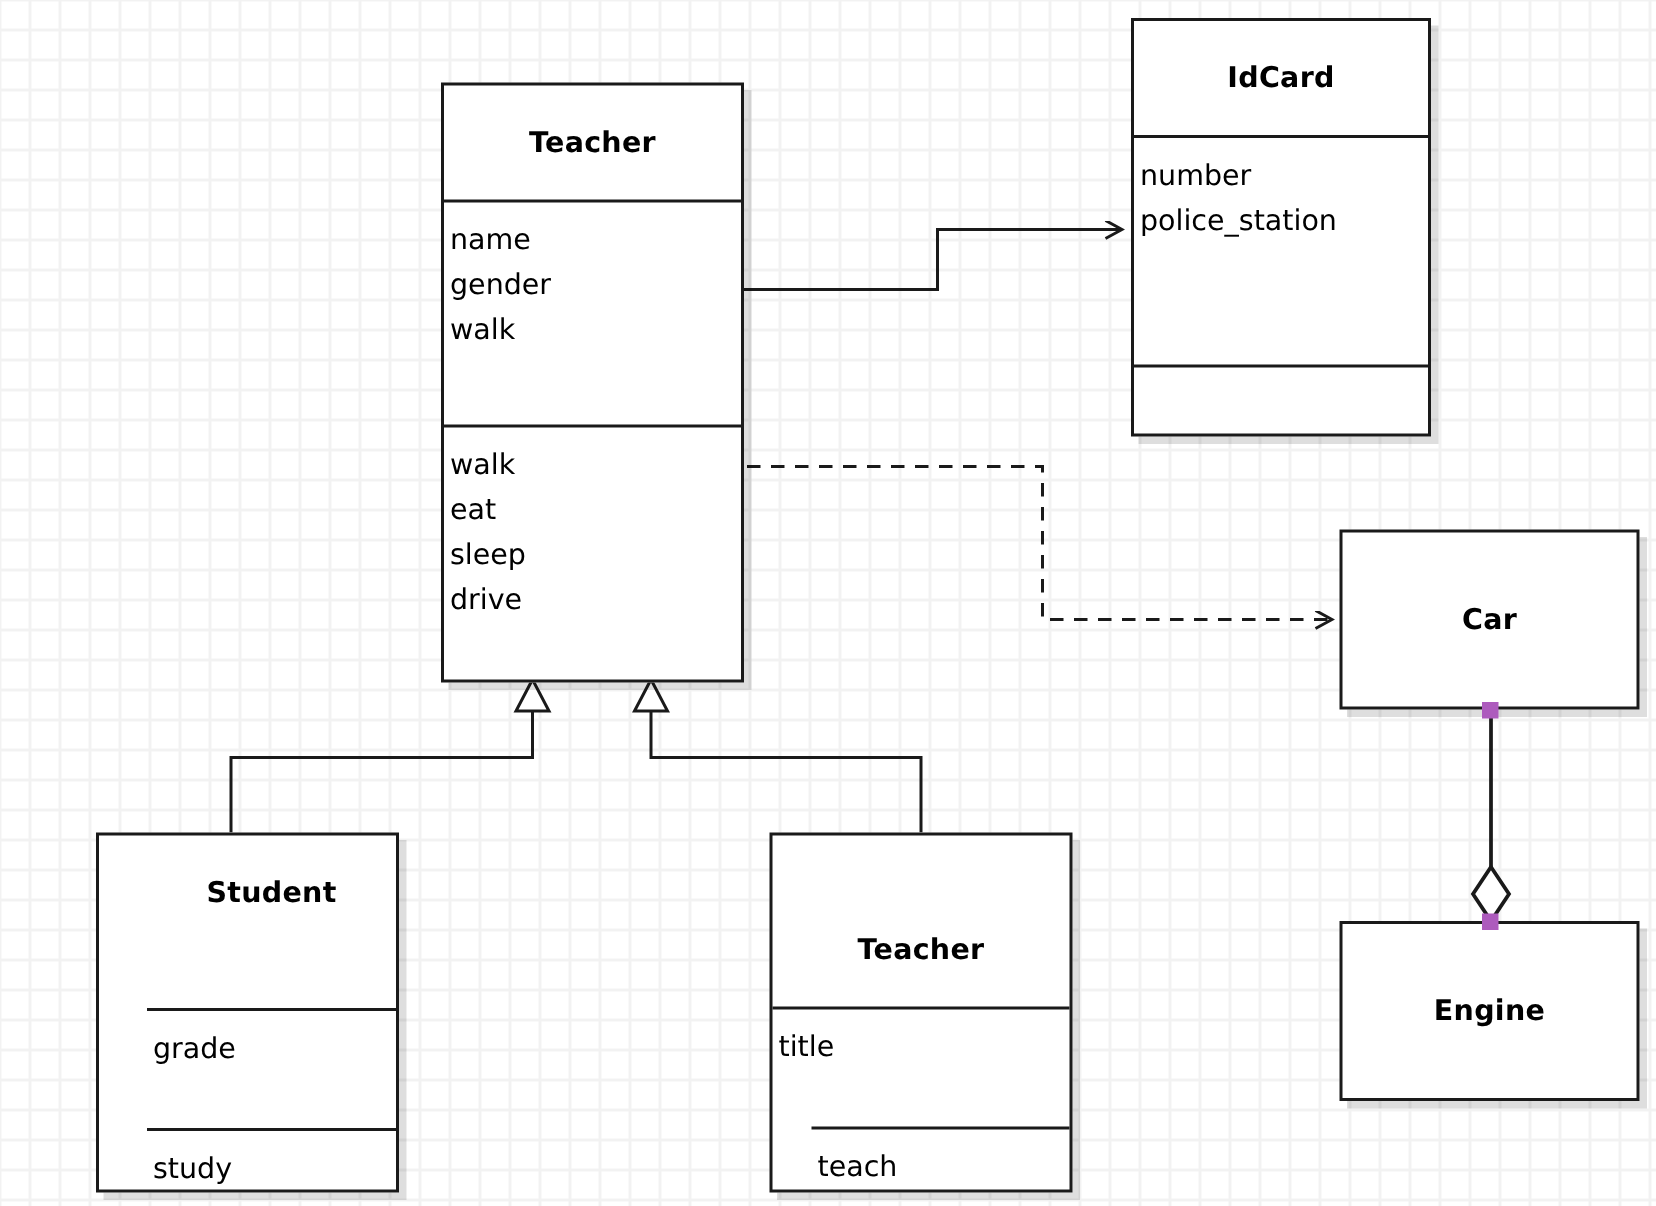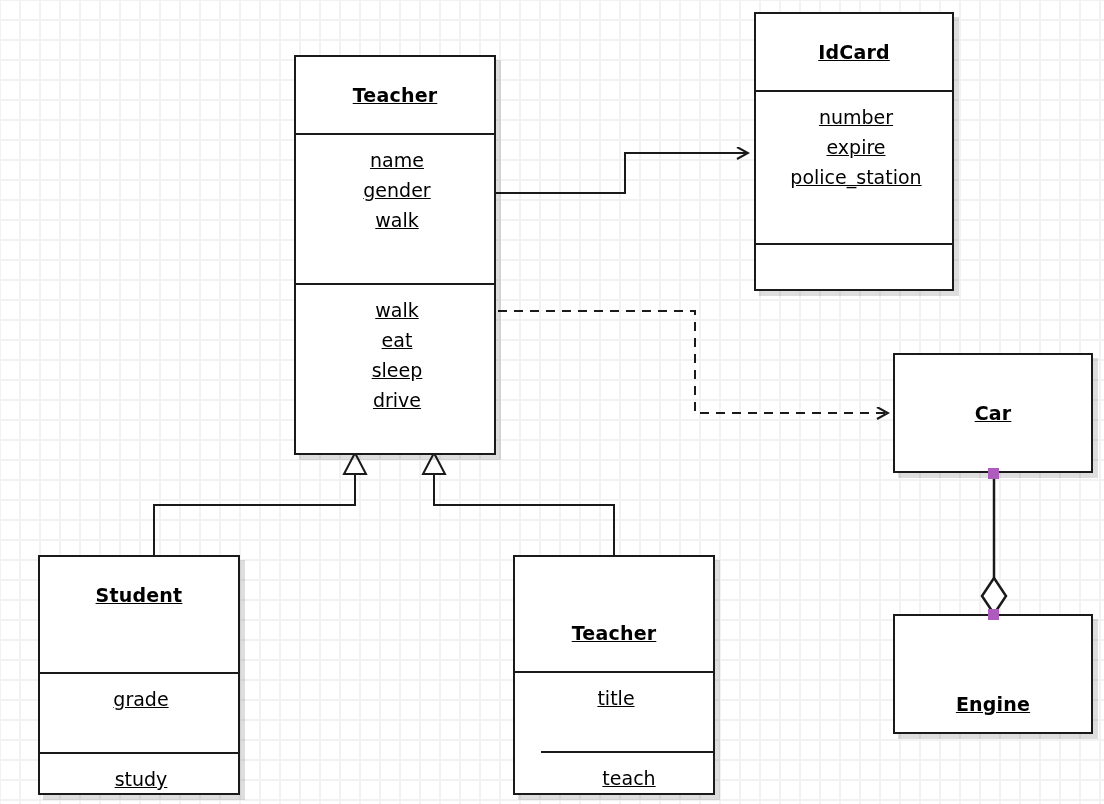--- a/index.html
+++ b/index.html
@@ -31,37 +31,35 @@
     position: absolute;
     background: #ffffff;
     border: 2px solid #1a1a1a;
     box-shadow: 5px 5px 0 0 rgba(0,0,0,0.13);
     box-sizing: border-box;
     z-index: 3;
   }
   .compartment {
     box-sizing: border-box;
     overflow: hidden;
-    text-decoration: underline;
   }
   .compartment.divider {
     border-top: 2px solid #1a1a1a;
   }
   .cls-title {
     display: flex;
     align-items: center;
     justify-content: center;
     font-weight: bold;
     font-size: 19px;
     color: #000000;
     letter-spacing: 0.2px;
   }
   .member-list {
     padding: 10px 0 0 4px;
-    text-align: center;
   }
   .member {
     font-size: 19px;
     line-height: 30px;
     color: #000000;
     white-space: nowrap;
   }
   .purple-handle {
     position: absolute;
     width: 11px;
@@ -118,27 +116,26 @@
       <div class="member">eat</div>
       <div class="member">sleep</div>
       <div class="member">drive</div>
     </div>
   </div>
 
   <div class="uml-class" style="left:754px; top:12px; width:200px; height:279px;">
     <div class="compartment cls-title" style="height:76px;">IdCard</div>
     <div class="compartment divider member-list" style="height:153px;">
       <div class="member">number</div>
-      <div class="member">expire</div>
       <div class="member">police_station</div>
     </div>
     <div class="compartment divider member-list" style="height:46px;"></div>
   </div>
 
-  <div class="uml-class" style="left:38px; top:555px; width:202px; height:240px;">
+  <div class="uml-class" style="left:64px; top:555px; width:202px; height:240px;padding-left:32px;">
     <div class="compartment cls-title" style="height:76px;">Student</div>
     <div class="compartment divider member-list" style="height:80px;margin-top:39px;">
       <div class="member">grade</div>
     </div>
     <div class="compartment divider member-list" style="height:84px;">
       <div class="member">study</div>
     </div>
   </div>
 
   <div class="uml-class" style="left:513px; top:555px; width:202px; height:240px;">
@@ -149,19 +146,19 @@
     <div class="compartment divider member-list" style="height:80px;margin-left:26px;">
       <div class="member">teach</div>
     </div>
   </div>
 
   <div class="uml-class" style="left:893px; top:353px; width:200px; height:120px;">
     <div class="compartment cls-title" style="height:116px;">Car</div>
   </div>
 
   <div class="uml-class" style="left:893px; top:614px; width:200px; height:120px;">
-    <div class="compartment cls-title" style="height:116px;margin-top:30px;">Engine</div>
+    <div class="compartment cls-title" style="height:116px;">Engine</div>
   </div>
 
   <div class="purple-handle" style="left:988px; top:468px;"></div>
   <div class="purple-handle" style="left:988px; top:609px;"></div>
 
 </div>
 
 </body></html>

